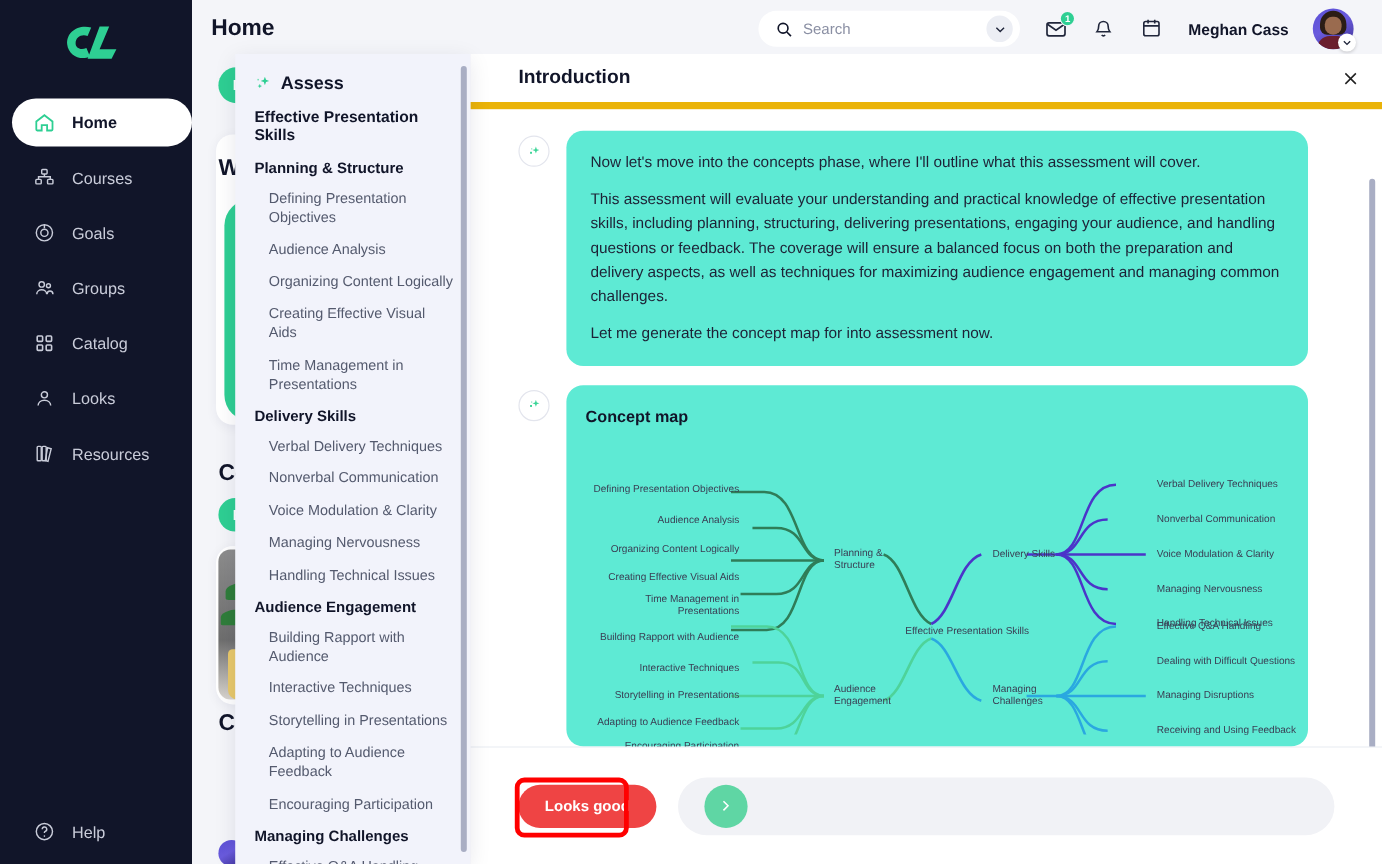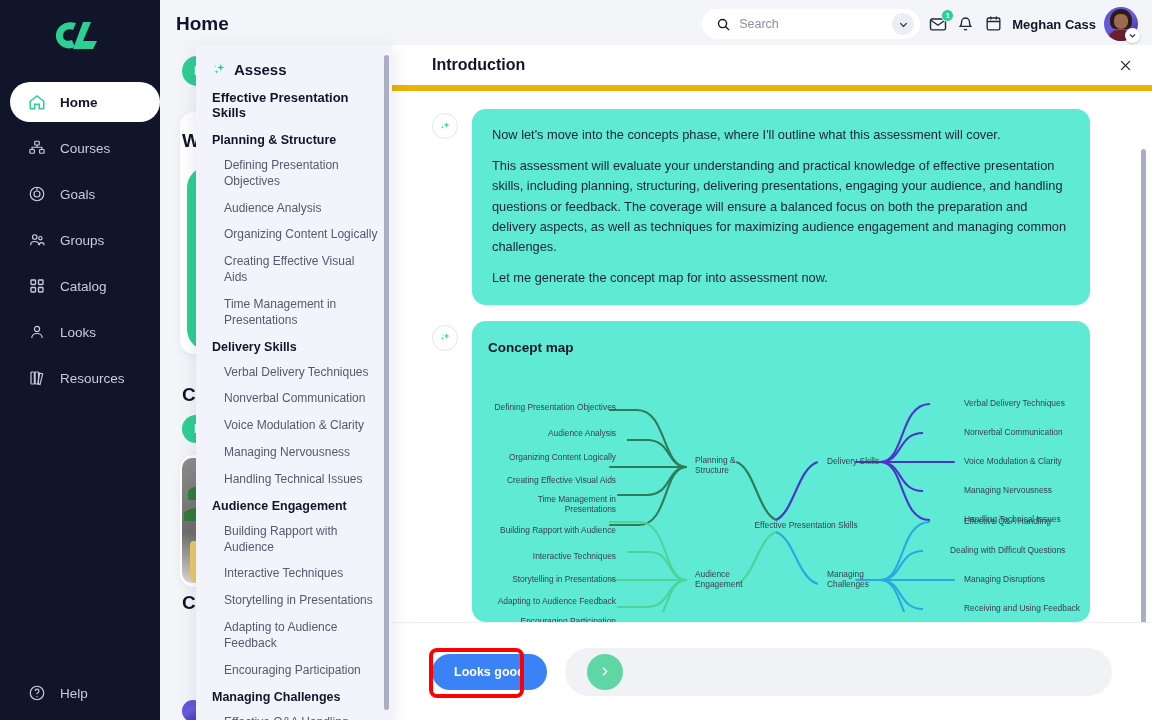--- a/index.html
+++ b/index.html
@@ -51,22 +51,22 @@
   #topbar {
     position: absolute; left: 160px; top: 0; width: 992px; height: 48px;
     background: #f4f5f9;
     display: flex; align-items: center;
     z-index: 30;
   }
   #page-title {
     margin-left: 16px; font-size: 19px; font-weight: 700; color: #111529;
   }
   .topbar-right {
-    margin-left: auto; display: flex; align-items: center; gap: 8px;
-    padding-right: 14px;
+    margin-left: auto; display: flex; align-items: center; gap: 20px;
+    padding-right: 24px;
   }
   .searchbox {
     width: 218px; height: 30px; background: #fff; border-radius: 16px;
     display: flex; align-items: center; gap: 8px; padding: 0 6px 0 14px;
   }
   .searchbox .ph { color: #8a8fa3; font-size: 12.5px; flex: 1; }
   .chev-circle {
     width: 22px; height: 22px; border-radius: 50%; background: #eceef4;
     display: flex; align-items: center; justify-content: center;
   }
@@ -189,21 +189,21 @@
   .cm-label.l { text-align: left; }
   .cm-label.c { text-align: left; }
 
   
   .modal-foot {
     flex: 0 0 98px; border-top: 1px solid #eceef3;
     display: flex; align-items: center; gap: 18px;
     padding: 0 40px 0 40px;
   }
   .looks-good {
-    background: #3b82f6; color: #fff; font-size: 12.5px; font-weight: 700;
+    background: #ef4444; color: #fff; font-size: 12.5px; font-weight: 700;
     border-radius: 22px; padding: 11px 22px; border: none;
   }
   .ask-wrap {
     flex: 1; height: 48px; background: #f1f2f6; border-radius: 26px;
     display: flex; align-items: center; padding: 0 6px 0 22px;
   }
   .ask-wrap .ph { flex: 1; color: #6f7487; font-size: 13px; }
   .send-btn {
     width: 36px; height: 36px; border-radius: 50%; background: #5fd6a4;
     display: flex; align-items: center; justify-content: center; color:#fff;
@@ -510,21 +510,21 @@
 
           <div class="cm-label c" style="left:243px; top:158px; width:150px; text-align:center;">Effective Presentation Skills</div>
 
           <div class="cm-label l" style="left:476px; top:36px; width:140px;">Verbal Delivery Techniques</div>
           <div class="cm-label l" style="left:476px; top:65px; width:140px;">Nonverbal Communication</div>
           <div class="cm-label l" style="left:476px; top:94px; width:140px;">Voice Modulation &amp; Clarity</div>
           <div class="cm-label l" style="left:476px; top:123px; width:140px;">Managing Nervousness</div>
           <div class="cm-label l" style="left:476px; top:152px; width:140px;">Handling Technical Issues</div>
 
           <div class="cm-label l" style="left:476px; top:154px; width:140px;">Effective Q&amp;A Handling</div>
-          <div class="cm-label l" style="left:462px; top:183px; width:140px;">Dealing with Difficult Questions</div>
+          <div class="cm-label l" style="left:476px; top:183px; width:140px;">Dealing with Difficult Questions</div>
           <div class="cm-label l" style="left:476px; top:212px; width:140px;">Managing Disruptions</div>
           <div class="cm-label l" style="left:476px; top:241px; width:140px;">Receiving and Using Feedback</div>
 
         </div>
       </div>
     </div>
 
     <div id="modal-scroll"></div>
   </div>
 

